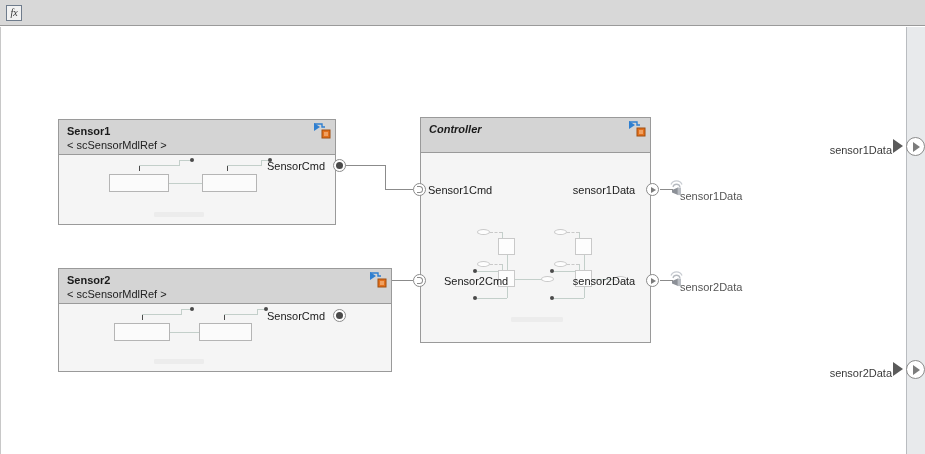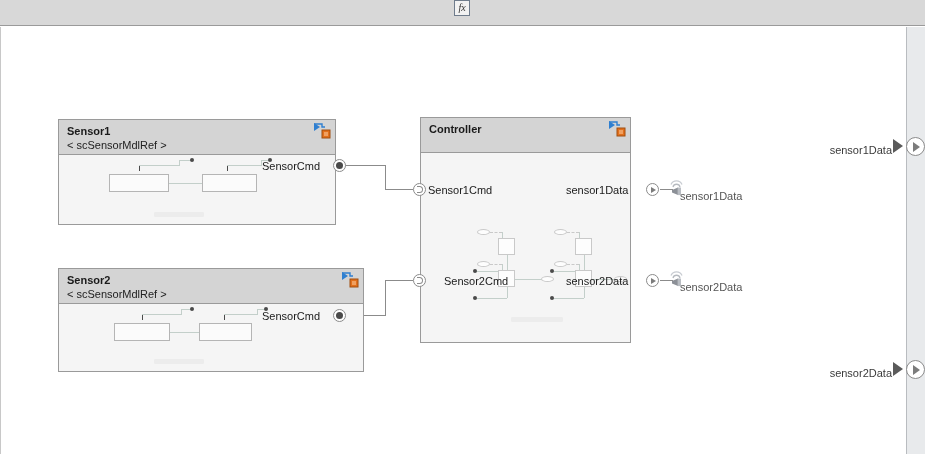--- a/index.html
+++ b/index.html
@@ -11,21 +11,20 @@
   }
   #app{position:relative;width:925px;height:454px;box-sizing:border-box;}
 
   
   .titlebar{
     position:absolute;left:0;top:0;width:925px;height:26px;
     background:#d8d8d8;
     border-bottom:1px solid #9a9a9a;
     display:flex;align-items:center;
     box-sizing:border-box;
-    flex-direction:column;
   }
   .title-icon{
     width:16px;height:16px;margin-left:6px;margin-right:7px;
     background:#f2f2f2;border:1px solid #6f7c8c;
     box-sizing:border-box;position:relative;
     display:flex;align-items:center;justify-content:center;
     flex:none;
   }
   .title-icon span{
     font-family:"Liberation Serif", serif;
@@ -107,21 +106,21 @@
   }
   .thumb-dash{
     position:absolute;height:0;border-top:1px dashed #c9c9c9;
   }
 
   
   .port-label{
     position:absolute;font-size:11px;color:#1a1a1a;white-space:nowrap;
     line-height:12px;
   }
-  .port-label.right{text-align:left;}
+  .port-label.right{text-align:center;}
 
   
   .port-circle{
     position:absolute;width:13px;height:13px;border-radius:50%;
     background:#ffffff;border:1px solid #8b8b8b;box-sizing:border-box;
     display:flex;align-items:center;justify-content:center;
   }
   .port-circle i{
     width:7px;height:7px;border-radius:50%;background:#4a4a4a;display:block;
   }
@@ -231,21 +230,21 @@
         <div class="thumb-tick" style="left:168px;top:11px;"></div>
         <div class="thumb-bar" style="left:95px;top:57px;width:50px;"></div>
       </div>
     </div>
 
     <div class="port-label right" style="left:262px;top:133px;width:68px;">SensorCmd</div>
     <div class="port-circle" style="left:333px;top:132px;">
       <i></i>
     </div>
 
-    <div class="mdlblock" style="left:58px;top:241px;width:306px;height:104px;">
+    <div class="mdlblock" style="left:58px;top:241px;width:334px;height:104px;">
       <div class="mdl-header" style="height:35px;">
         <div class="mdl-name">Sensor2</div>
         <div class="mdl-ref">&lt; scSensorMdlRef &gt;</div>
         <div class="mdl-badge">
           <svg width="18" height="17" viewBox="0 0 18 17">
             <path d="M1 1 L9 1 L9 4 L12 4" stroke="#2f7fd0" stroke-width="1.4" fill="none"></path>
             <polygon points="1,0 1,8 7,4" fill="#2f7fd0"></polygon>
             <rect x="9" y="7" width="8" height="8" fill="#e2701c" stroke="#a04f10" stroke-width="1"></rect>
             <rect x="11" y="9" width="4" height="4" fill="#f0a060"></rect>
           </svg>
@@ -267,21 +266,21 @@
         <div class="thumb-tick" style="left:165px;top:11px;"></div>
         <div class="thumb-bar" style="left:95px;top:55px;width:50px;"></div>
       </div>
     </div>
 
     <div class="port-label right" style="left:262px;top:283px;width:68px;">SensorCmd</div>
     <div class="port-circle" style="left:333px;top:282px;">
       <i></i>
     </div>
 
-    <div class="mdlblock" style="left:420px;top:90px;width:211px;height:226px;">
+    <div class="mdlblock" style="left:420px;top:90px;width:231px;height:226px;font-style:italic;">
       <div class="mdl-header" style="height:35px;">
         <div class="mdl-name">Controller</div>
         <div class="mdl-badge">
           <svg width="18" height="17" viewBox="0 0 18 17">
             <path d="M1 1 L9 1 L9 4 L12 4" stroke="#2f7fd0" stroke-width="1.4" fill="none"></path>
             <polygon points="1,0 1,8 7,4" fill="#2f7fd0"></polygon>
             <rect x="9" y="7" width="8" height="8" fill="#e2701c" stroke="#a04f10" stroke-width="1"></rect>
             <rect x="11" y="9" width="4" height="4" fill="#f0a060"></rect>
           </svg>
         </div>

